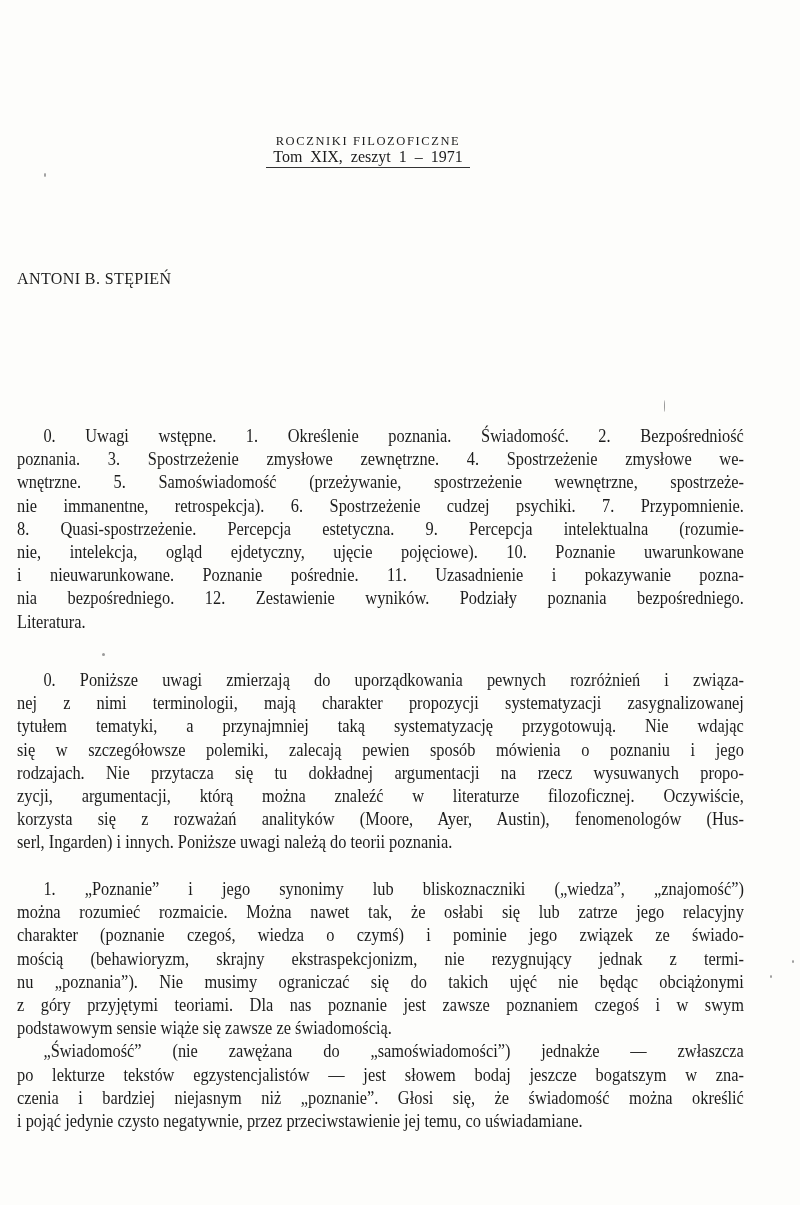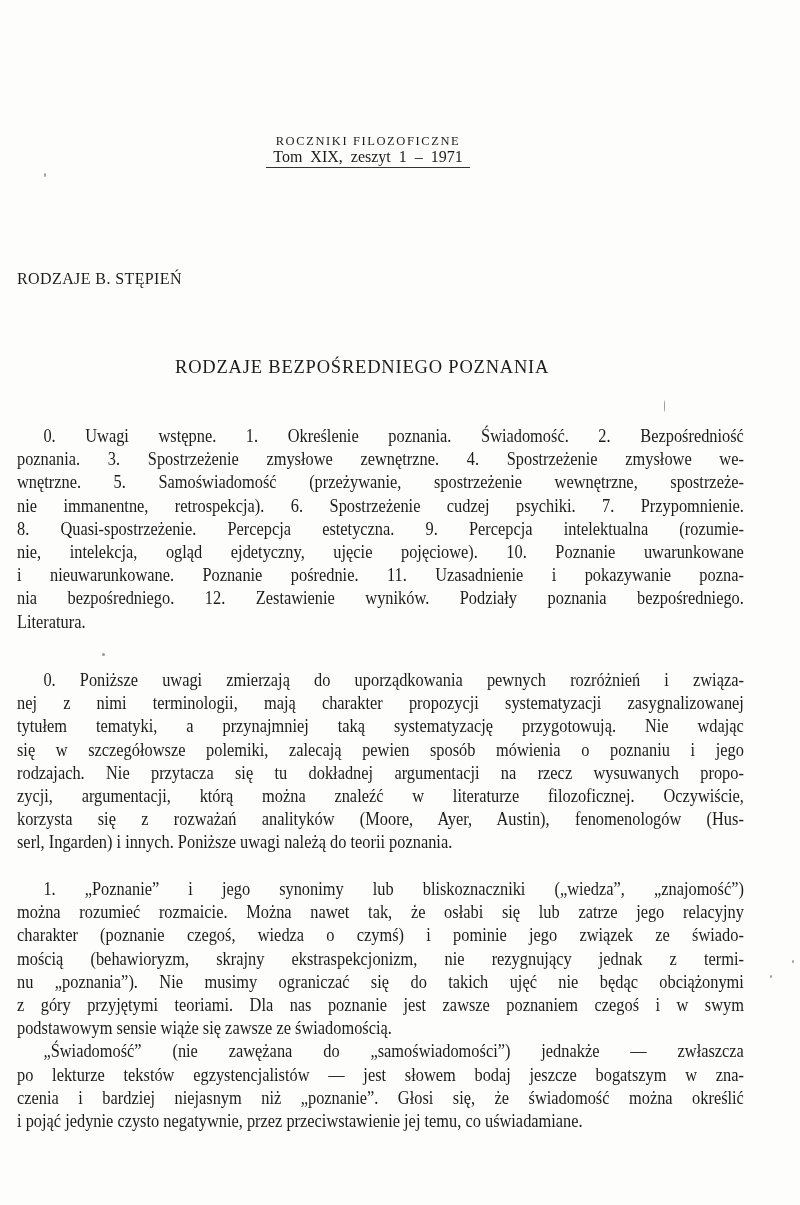--- a/index.html
+++ b/index.html
@@ -45,23 +45,22 @@
 <body>
 
 <div class="page">
 
   <div class="journal-header">
     <div class="journal-name">ROCZNIKI FILOZOFICZNE</div>
     <div class="journal-issue">Tom XIX, zeszyt 1 – 1971</div>
     <div class="journal-rule"></div>
   </div>
 
-  <div class="author">RODZAJE B. STĘPIEŃ</div>
+  <div class="author">ANTONI B. STĘPIEŃ</div>
 
-  <div class="title">RODZAJE BEZPOŚREDNIEGO POZNANIA</div>
 
   <div class="text" id="toc">
     <span class="line indent">0. Uwagi wstępne. 1. Określenie poznania. Świadomość. 2. Bezpośredniość</span>
     <span class="line">poznania. 3. Spostrzeżenie zmysłowe zewnętrzne. 4. Spostrzeżenie zmysłowe we-</span>
     <span class="line">wnętrzne. 5. Samoświadomość (przeżywanie, spostrzeżenie wewnętrzne, spostrzeże-</span>
     <span class="line">nie immanentne, retrospekcja). 6. Spostrzeżenie cudzej psychiki. 7. Przypomnienie.</span>
     <span class="line">8. Quasi-spostrzeżenie. Percepcja estetyczna. 9. Percepcja intelektualna (rozumie-</span>
     <span class="line">nie, intelekcja, ogląd ejdetyczny, ujęcie pojęciowe). 10. Poznanie uwarunkowane</span>
     <span class="line">i nieuwarunkowane. Poznanie pośrednie. 11. Uzasadnienie i pokazywanie pozna-</span>
     <span class="line">nia bezpośredniego. 12. Zestawienie wyników. Podziały poznania bezpośredniego.</span>

